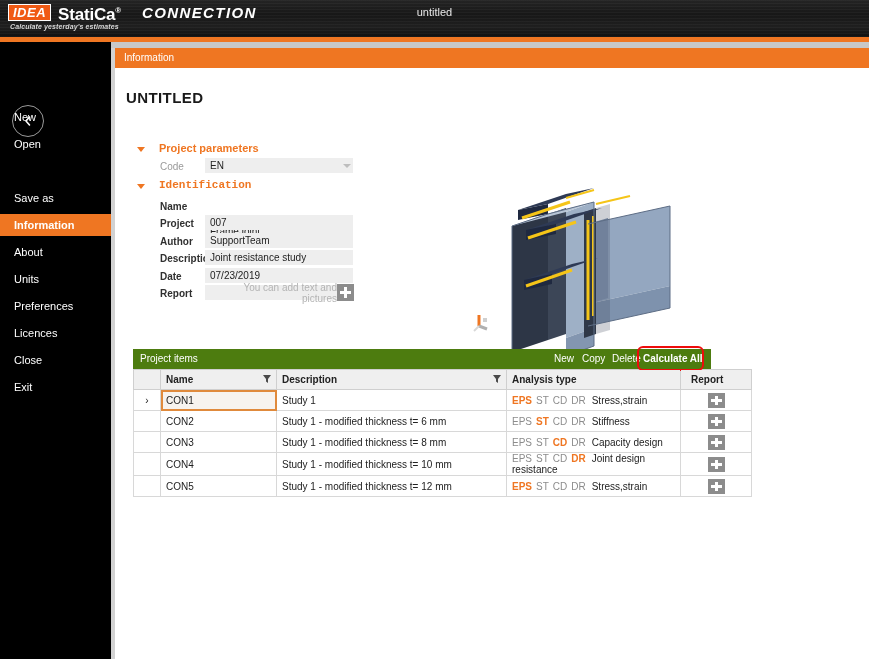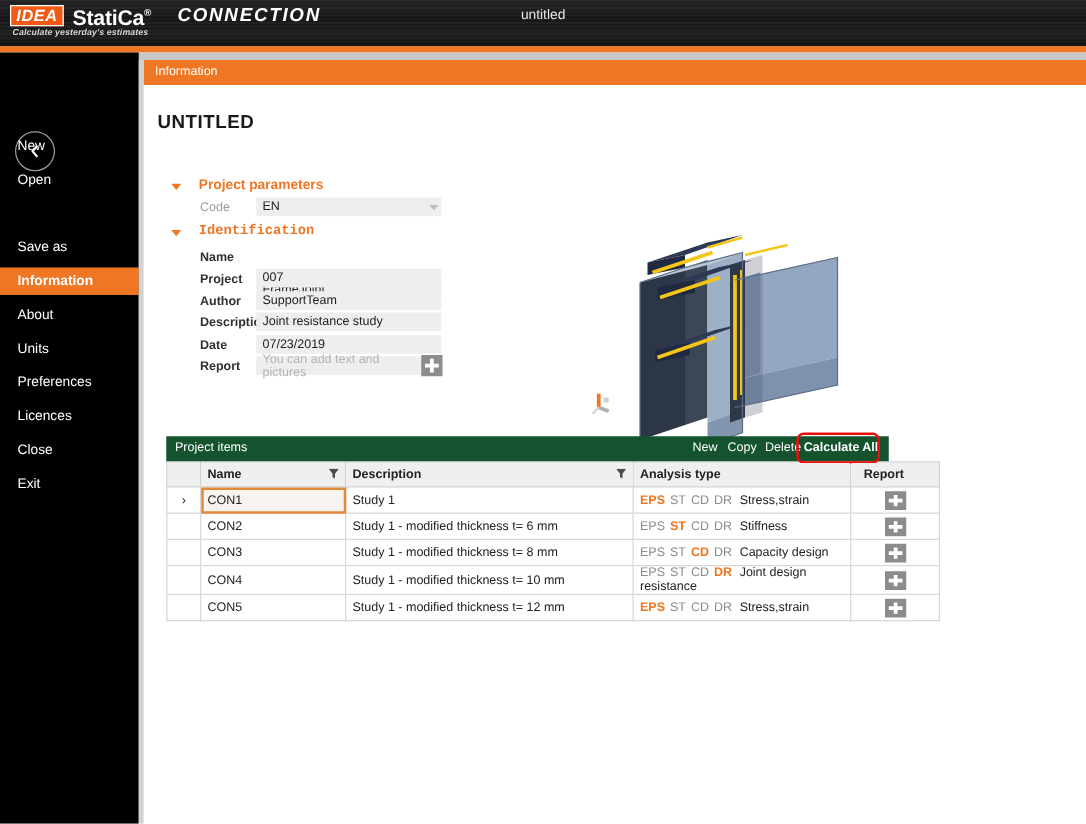--- a/index.html
+++ b/index.html
@@ -172,21 +172,21 @@
     position:absolute;
     height:15px;
     background:#eeeeee;
     font-size:10px;
     color:#222222;
     display:flex; align-items:center;
     padding-left:5px;
     box-sizing:border-box;
     cursor:text;
   }
-  .field-value.placeholder { color:#b4b4b4; }
+  .field-value.placeholder { color:#b4b4b4;text-align:right; }
   .dd-arrow {
     position:absolute;
     width:0;height:0;
     border-left:4px solid transparent;
     border-right:4px solid transparent;
     border-top:4px solid #bdbdbd;
     cursor:pointer;
   }
   .plus-btn {
     position:absolute;
@@ -212,21 +212,21 @@
   }
 
   
   #items-panel {
     position:absolute; left:18px; top:301px;
     width:578px;
   }
   #items-header {
     position:relative;
     height:20px;
-    background:#14532d;
+    background:#4d7c0f;
     color:#ffffff;
     font-size:10px;
   }
   #items-header .title {
     position:absolute; left:7px; top:4px;
   }
   .hdr-action {
     position:absolute; top:4px;
     color:#ffffff; font-size:10px; cursor:pointer;
   }

